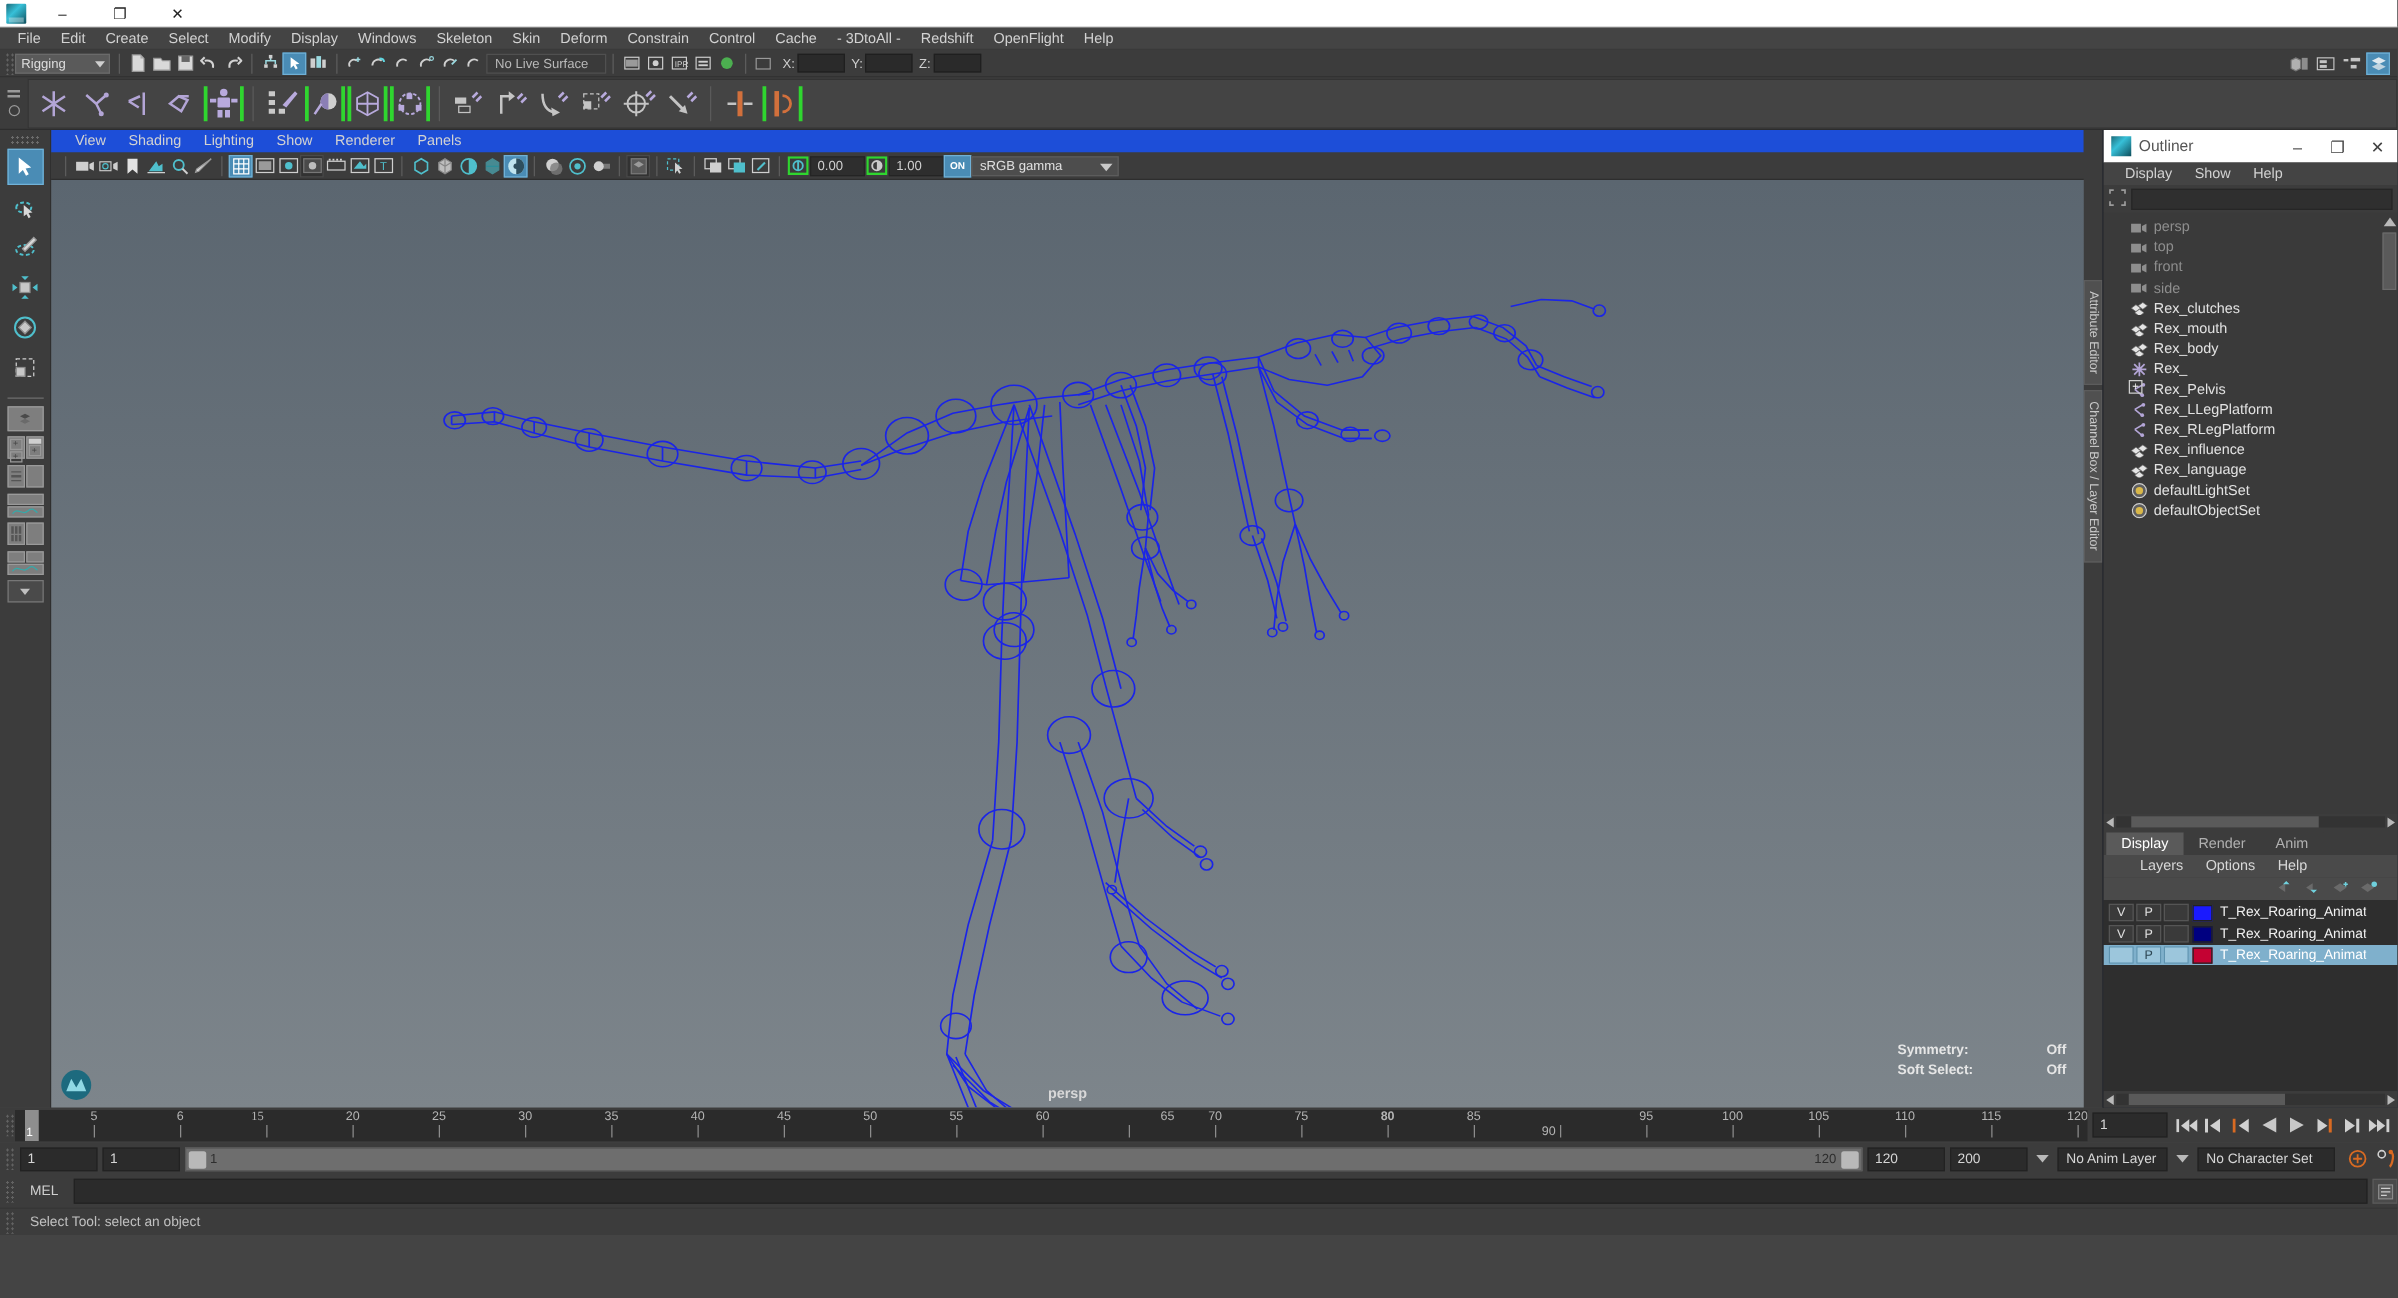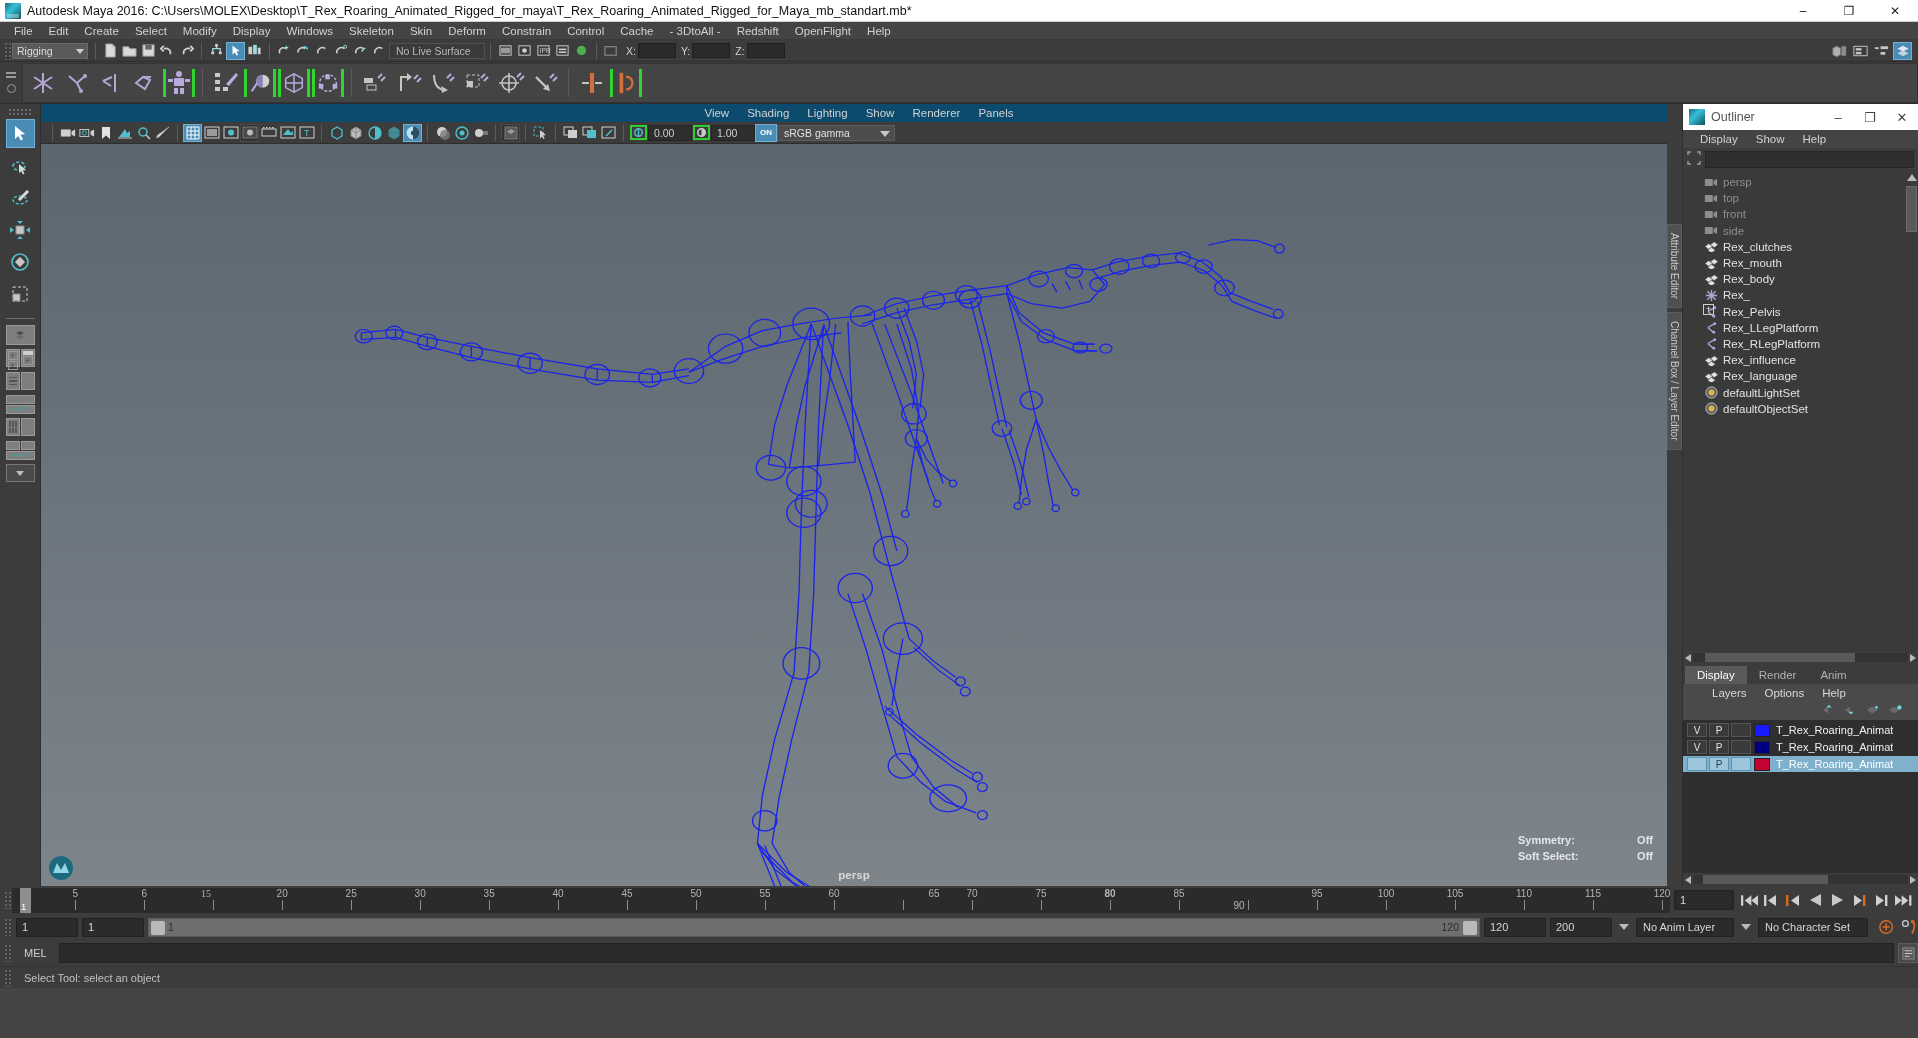--- a/index.html
+++ b/index.html
@@ -52,21 +52,21 @@
   .lefttools{ width:41px; background:#3c3c3c; display:flex; flex-direction:column; align-items:center; padding-top:4px; flex:none; border-right:1px solid #2f2f2f;}
   .lt-grip{ width:24px;height:8px;background-image:radial-gradient(circle,#6b6b6b 1px,transparent 1px);background-size:4px 4px;margin-bottom:3px;}
   .lt{ width:29px;height:29px;margin-bottom:3px;display:flex;align-items:center;justify-content:center;border:1px solid transparent;}
   .lt.active{ background:#4a8cb5; border-color:#71b2d8;}
   .lt-hr{ width:29px;height:1px;background:#6d6d6d;margin:7px 0 6px;}
   .lt-sm{ width:29px;height:20px;margin-bottom:3px;display:flex;align-items:center;justify-content:center;}
   .gridbtn{ border:1px solid #9a9a9a;background:#7e7e7e;}
 
   
   .vpwrap{ flex:1; display:flex; flex-direction:column; min-width:0; background:#3c3c3c;}
-  .vpmenu{ height:18px; background:#0c4a6e; display:flex; align-items:center; padding-left:10px;justify-content:center;}
+  .vpmenu{ height:18px; background:#1d4ed8; display:flex; align-items:center; padding-left:10px;}
   .vpmenu .mi{ padding:0 9px; font-size:11.5px; color:#d2d2d2;}
   .vptool{ height:22px; background:#3c3c3c; display:flex; align-items:center; padding-left:6px; gap:0; border-bottom:1px solid #2e2e2e;}
   .vi{ width:19px;height:18px;display:flex;align-items:center;justify-content:center;flex:none;}
   .vi.on{ background:#4a8cb5;border:1px solid #6fb0d6;}
   .vi.dark{ background:#323232;border:1px solid #4a4a4a;}
   .numbox{ width:44px;height:16px;background:#2e2e2e;border:1px solid #242424;color:#cfcfcf;font-size:10.5px;
      display:flex;align-items:center;padding-left:5px;}
   .gammabox{ width:118px;height:16px;background:#4d4d4d;border:1px solid #5c5c5c;color:#e0e0e0;font-size:10.5px;
      display:flex;align-items:center;padding-left:6px;position:relative;}
   .gammabox .arw{ position:absolute;right:4px;top:5px;border-left:5px solid transparent;border-right:5px solid transparent;border-top:6px solid #c9c9c9;}
@@ -162,21 +162,20 @@
 
   
   .helpline{ height:22px; background:#3c3c3c; display:flex; align-items:center; padding-left:4px; gap:4px; border-top:1px solid #343434;}
   .helptext{ font-size:11px; color:#c0c0c0; padding-left:8px;}
 </style>
 </head>
 <body>
 
 <div class="titlebar">
   <div class="tb-icon"></div>
-  <div class="tb-title">Autodesk Maya 2016: C:\Users\MOLEX\Desktop\T_Rex_Roaring_Animated_Rigged_for_maya\T_Rex_Roaring_Animated_Rigged_for_Maya_mb_standart.mb*</div>
   <div class="tb-btns">
     <div class="tb-btn">–</div>
     <div class="tb-btn">❐</div>
     <div class="tb-btn close">✕</div>
   </div>
 </div>
 
 <div class="menubar">
   <div class="mi">File</div>
   <div class="mi">Edit</div>
@@ -1401,21 +1400,21 @@
   <div class="rbox">1</div>
   <div class="rangebar">
     <div class="lh"></div>
     <span class="lt2">1</span>
     <span class="rt2">120</span>
     <div class="rh"></div>
   </div>
   <div class="rbox">120</div>
   <div class="rbox">200</div>
   <i class="dd-arw"></i>
-  <div class="selbox" style="width:98px">No Anim Layer</div>
+  <div class="selbox" style="width:88px">No Anim Layer</div>
   <i class="dd-arw"></i>
   <div class="selbox" style="width:110px">No Character Set</div>
   <div class="pb" style="margin-left:6px">
     <svg width="20" height="18" viewBox="0 0 20 18">
         <circle cx="9" cy="9" r="7" fill="none" stroke="#d86a22" stroke-width="1.6"></circle>
         <path d="M5 9h8M9 5v8" stroke="#d86a22" stroke-width="1.6"></path>
       </svg>
     </div>
   <div class="pb">
     <svg width="20" height="18" viewBox="0 0 20 18">

